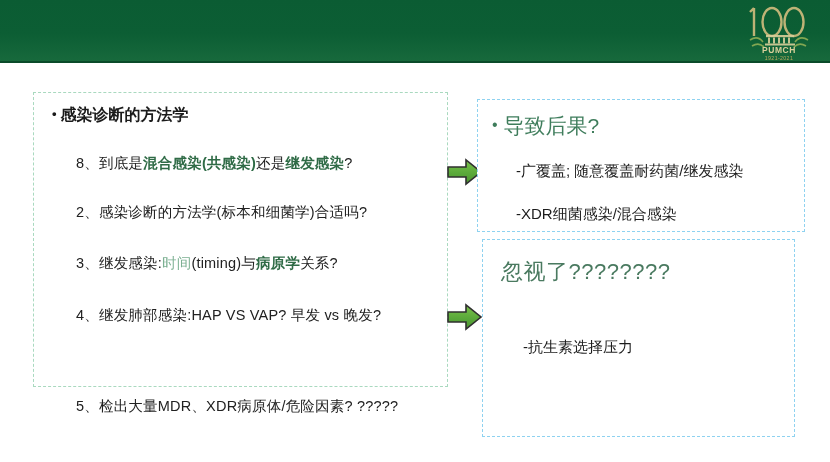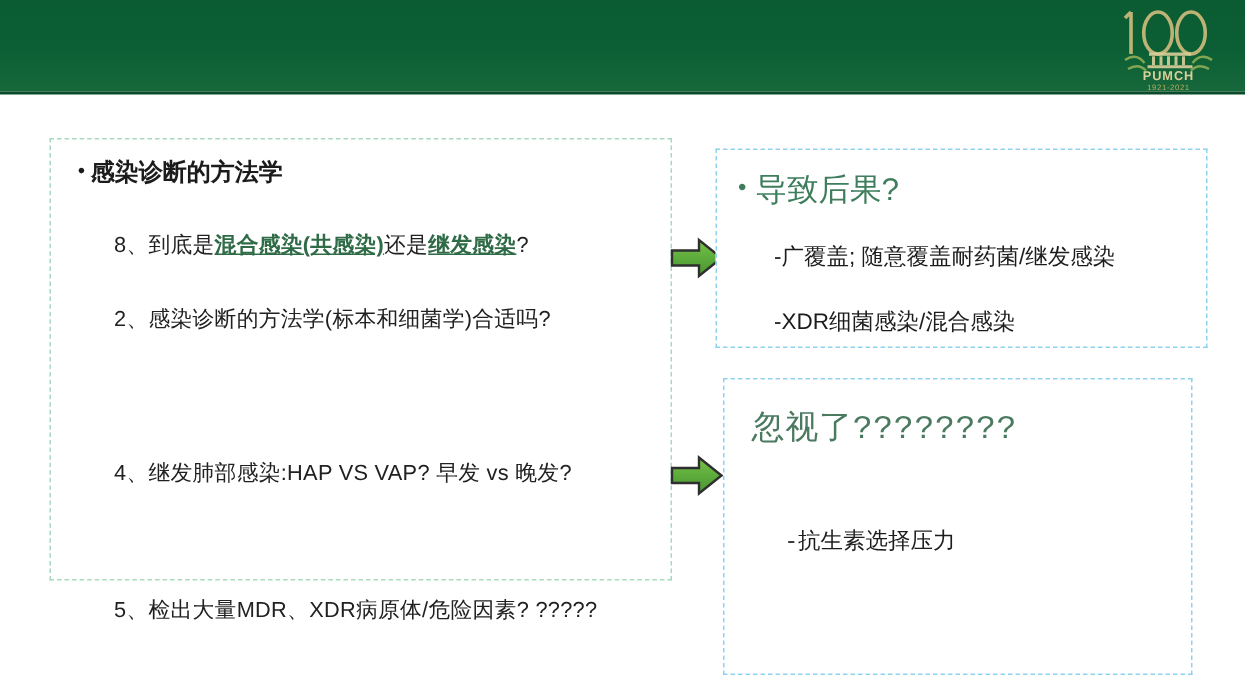--- a/index.html
+++ b/index.html
@@ -56,21 +56,21 @@
   }
   .panel.green-dash {
     border: 1px dashed #a9d9bf;
   }
   .panel.blue-dash {
     border: 1px dashed #8ed2f0;
   }
 
   #left-panel  { left: 33px;  top: 92px;  width: 415px; height: 295px; }
   #top-right-panel { left: 477px; top: 99px;  width: 328px; height: 133px; }
-  #bottom-right-panel { left: 482px; top: 252px; width: 313px; height: 198px; font-family: Liberation Mono, monospace; }
+  #bottom-right-panel { left: 482px; top: 239px; width: 313px; height: 198px; }
 
   
   #left-heading {
     position: absolute;
     left: 18px;
     top: 12px;
     font-size: 16px;
     font-weight: bold;
     color: #1b1b1b;
     white-space: nowrap;
@@ -84,21 +84,21 @@
     color: #212121;
     white-space: nowrap;
     letter-spacing: 0.2px;
   }
   #q-1 { top: 61px; }
   #q-2 { top: 110px; }
   #q-3 { top: 161px; }
   #q-4 { top: 213px; }
   #q-5 { top: 280px; margin-top: 24px; }
 
-  .hl-dark  { color: #2f6b46; font-weight: bold; text-decoration: underline; }
+  .hl-dark  { color: #2f6b46; font-weight: bold; }
   .hl-light { color: #7cb092; }
 
   
   #tr-heading {
     position: absolute;
     left: 14px;
     top: 12px;
     font-size: 21px;
     color: #3f7d5c;
     white-space: nowrap;
@@ -188,20 +188,23 @@
   </div>
 
   <div class="q-item" id="q-1">
     <span>8、到底是</span><span class="hl-dark">混合感染(共感染)</span><span>还是</span><span class="hl-dark">继发感染</span><span>?</span>
   </div>
 
   <div class="q-item" id="q-2">
     <span>2、感染诊断的方法学(标本和细菌学)合适吗?</span>
   </div>
 
+  <div class="q-item" id="q-3">
+    <span>3、继发感染:</span><span class="hl-light">时间</span><span>(timing)与</span><span class="hl-dark">病原学</span><span>关系?</span>
+  </div>
 
   <div class="q-item" id="q-4">
     <span>4、继发肺部感染:HAP VS VAP?  早发  vs  晚发?</span>
   </div>
 
   <div class="q-item" id="q-5">
     <span>5、检出大量MDR、XDR病原体/危险因素?  ?????</span>
   </div>
 </div>
 

